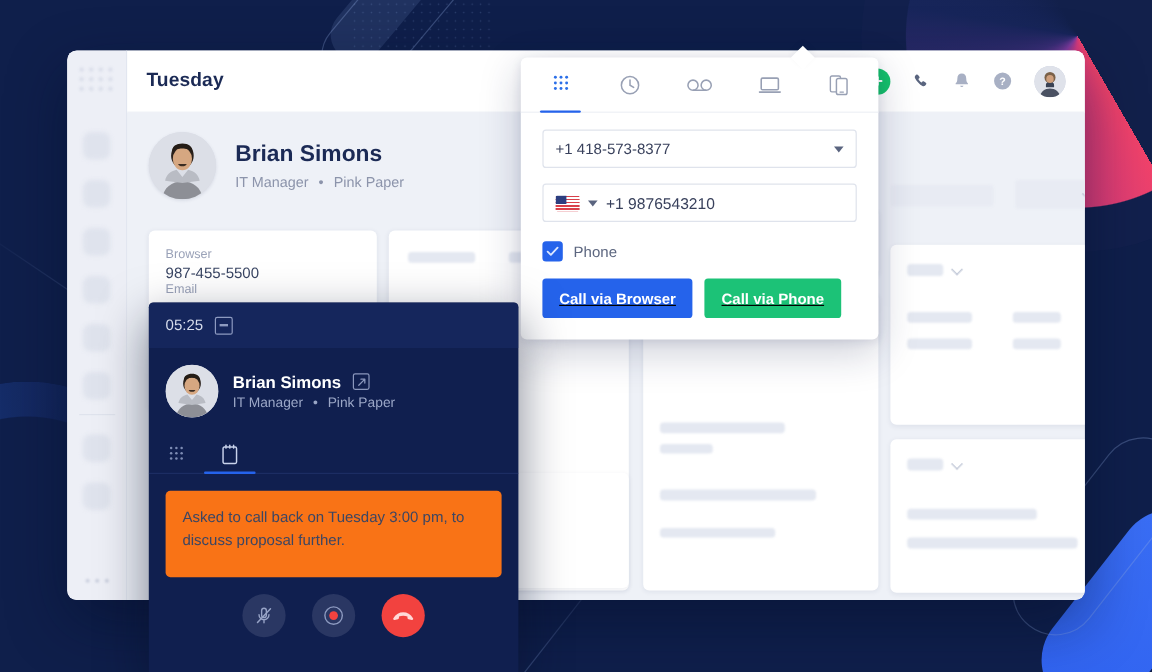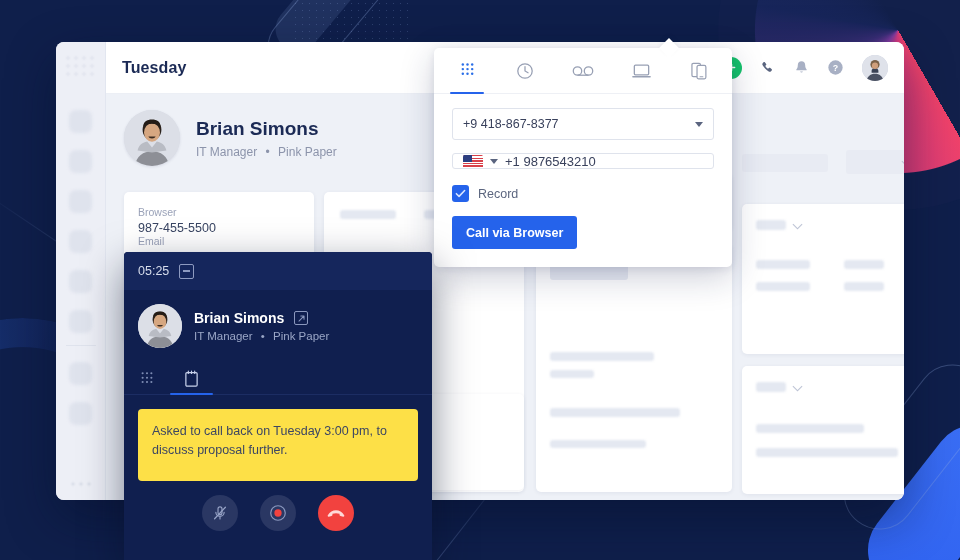--- a/index.html
+++ b/index.html
@@ -207,42 +207,42 @@
     height: 32px; border: 1px solid #dfe3ec; border-radius: 3px;
     display: flex; align-items: center; padding: 0 10px;
     font-size: 12.5px; color: #39415c; margin-bottom: 13px; background: #fff;
   }
   .d-select .val { flex: 1; }
   .tri-down {
     width: 0; height: 0; border-left: 4.5px solid transparent;
     border-right: 4.5px solid transparent; border-top: 5px solid #5a647f;
   }
   .d-input {
-    height: 16px; border: 1px solid #dfe3ec; border-radius: 3px;
+    height: 32px; border: 1px solid #dfe3ec; border-radius: 3px;
     display: flex; align-items: center; padding: 0 10px; gap: 7px; background: #fff;
   }
   .flag {
     width: 20px; height: 13px; border-radius: 1.5px; overflow: hidden;
     position: relative; flex: 0 0 20px;
     background: repeating-linear-gradient(#d8404a 0 1.3px, #fff 1.3px 2.6px);
   }
   .flag .canton {
     position: absolute; left: 0; top: 0; width: 9px; height: 7px; background: #2c3e80;
   }
   .d-input input {
     border: 0; outline: 0; flex: 1; font-size: 13px; color: #39415c;
     font-family: inherit; background: transparent;
   }
   .rec-row { display: flex; align-items: center; gap: 9px; margin: 16px 0 14px; }
   .cbox {
     width: 17px; height: 17px; border-radius: 3px; background: #2563eb;
     display: flex; align-items: center; justify-content: center;
   }
   .rec-label { font-size: 12.5px; color: #5c667f; }
-  .d-actions { display: flex; gap: 10px; }
+  .d-actions { display: flex; gap: 10px; text-decoration: underline; }
   .btn {
     border: 0; border-radius: 3px; color: #fff; font-size: 12.5px; font-weight: 700;
     height: 33px; padding: 0 14px; cursor: pointer; font-family: inherit;
   }
   .btn-blue { background: #2563eb; }
   .btn-green { background: #1cc277; }
 
   
   #callwin {
     position: absolute; left: 124px; top: 252px; width: 308px; height: 308px;
@@ -284,21 +284,21 @@
     position: relative; height: 30px; display: flex; align-items: center;
     color: #7d8cb4; cursor: pointer;
   }
   .cw-tab.active { color: #c9d3ec; }
   .cw-tab.active::after {
     content: ""; position: absolute; bottom: -1px; left: -14px; right: -14px;
     height: 2.5px; background: #2563eb; border-radius: 2px;
   }
 
   .note {
-    margin: 14px; background: #fde047; border-radius: 4px;
+    margin: 14px; background: #f97316; border-radius: 4px;
     padding: 13px 14px; font-size: 12.5px; line-height: 1.55; color: #3c4663;
     min-height: 72px;
   }
   .cw-ctrl {
     display: flex; align-items: center; justify-content: center; gap: 22px;
     margin-top: 6px;
   }
   .cbtn {
     width: 36px; height: 36px; border-radius: 50%;
     display: flex; align-items: center; justify-content: center; cursor: pointer;
@@ -510,43 +510,44 @@
         <svg width="16" height="18" viewBox="0 0 17 19">
           <rect x="1" y="1.4" width="9" height="14" rx="1.4" fill="none" stroke="currentColor" stroke-width="1.3"></rect>
           <rect x="6.4" y="3.6" width="9.4" height="14.2" rx="1.6" fill="#fff" stroke="currentColor" stroke-width="1.3"></rect>
           <line x1="9.6" y1="15.6" x2="12.6" y2="15.6" stroke="currentColor" stroke-width="1.1" stroke-linecap="round"></line>
         </svg>
       </div>
     </div>
 
     <div class="dial-body">
       <div class="d-select">
-        <span class="val">+9 418-867-8377</span>
+        <span class="val">+1 418-573-8377</span>
         <span class="tri-down"></span>
       </div>
 
       <div class="d-input">
         <span class="flag">
           <span class="canton"></span>
         </span>
         <span class="tri-down"></span>
         <input type="text" value="+1 9876543210" style="">
       </div>
 
       <div class="rec-row">
         <span class="cbox">
           <svg width="11" height="9" viewBox="0 0 12 10">
             <path d="M1.4 5.2l3 3L10.6 1.6" fill="none" stroke="#dbe6ff" stroke-width="1.7" stroke-linecap="round" stroke-linejoin="round"></path>
           </svg>
         </span>
-        <span class="rec-label">Record</span>
+        <span class="rec-label">Phone</span>
       </div>
 
       <div class="d-actions">
         <button class="btn btn-blue">Call via Browser</button>
+        <button class="btn btn-green">Call via Phone</button>
       </div>
     </div>
   </div>
 
   <div id="callwin">
     <div class="cw-head">
       <span class="cw-timer">05:25</span>
       <span class="cw-min">
         <i></i>
       </span>

